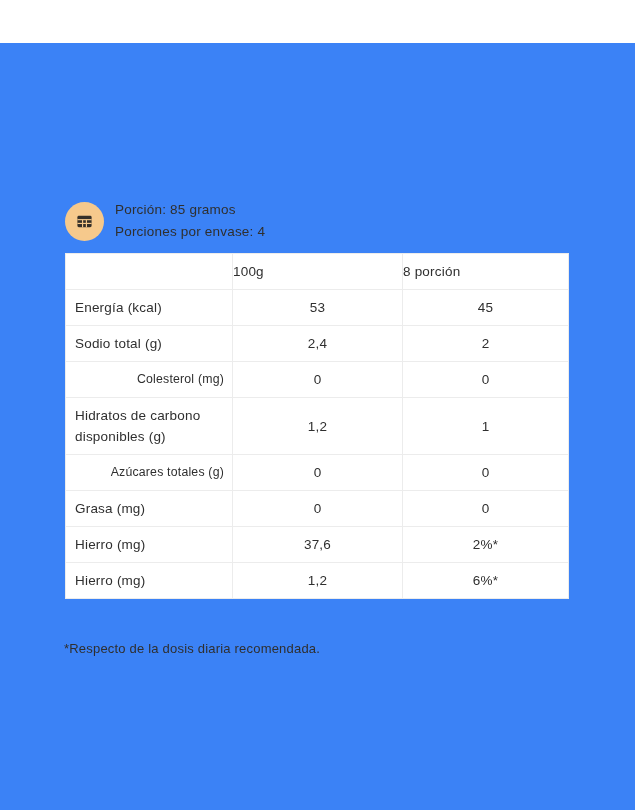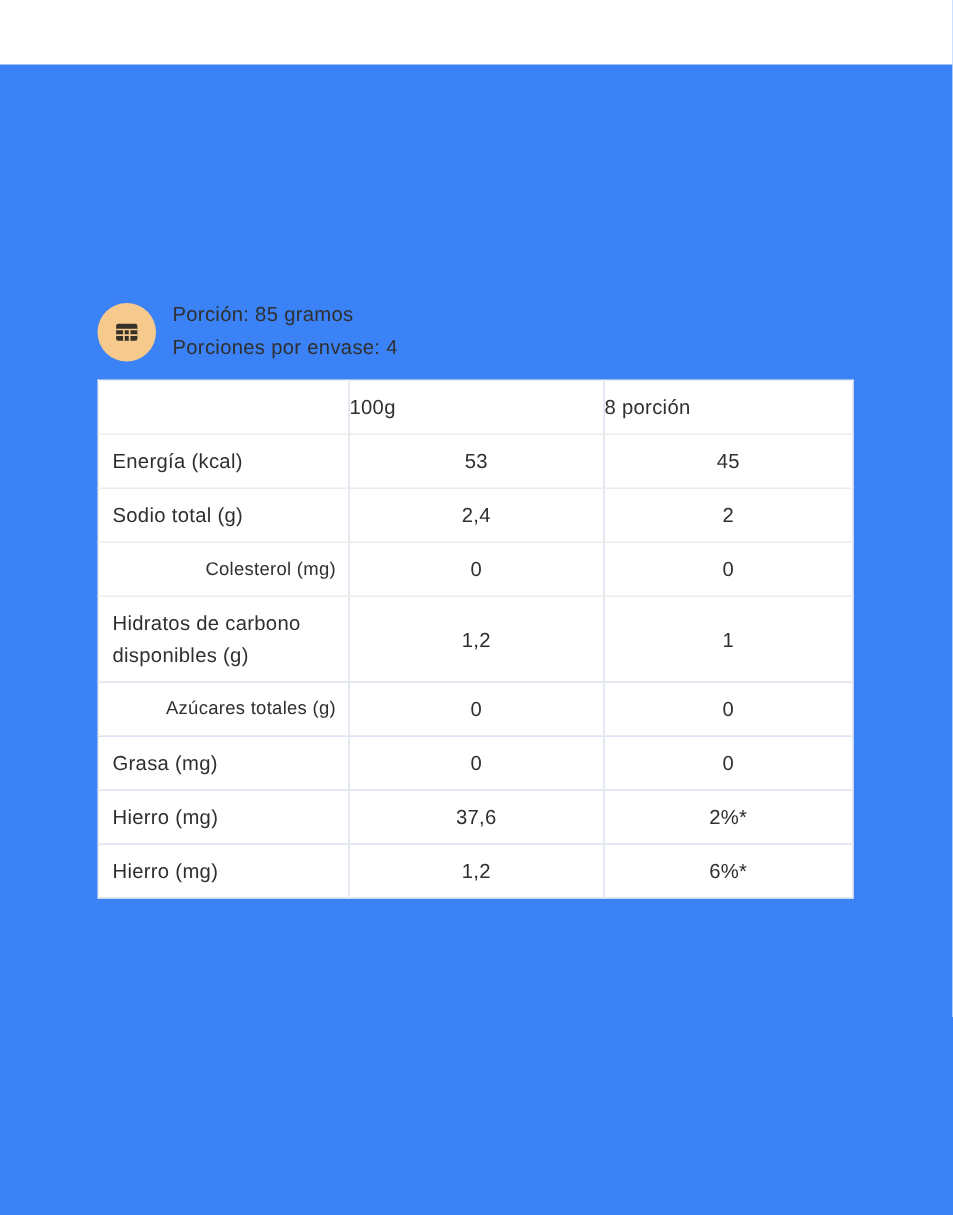--- a/index.html
+++ b/index.html
@@ -129,14 +129,15 @@
           <td class="val">2%*</td>
         </tr>
         <tr>
           <td class="label">Hierro (mg)</td>
           <td class="val">1,2</td>
           <td class="val">6%*</td>
         </tr>
       </tbody>
   </table>
 
+  <div class="footnote">*Respecto de la dosis diaria recomendada.</div>
 
 </div>
 
 </body></html>

